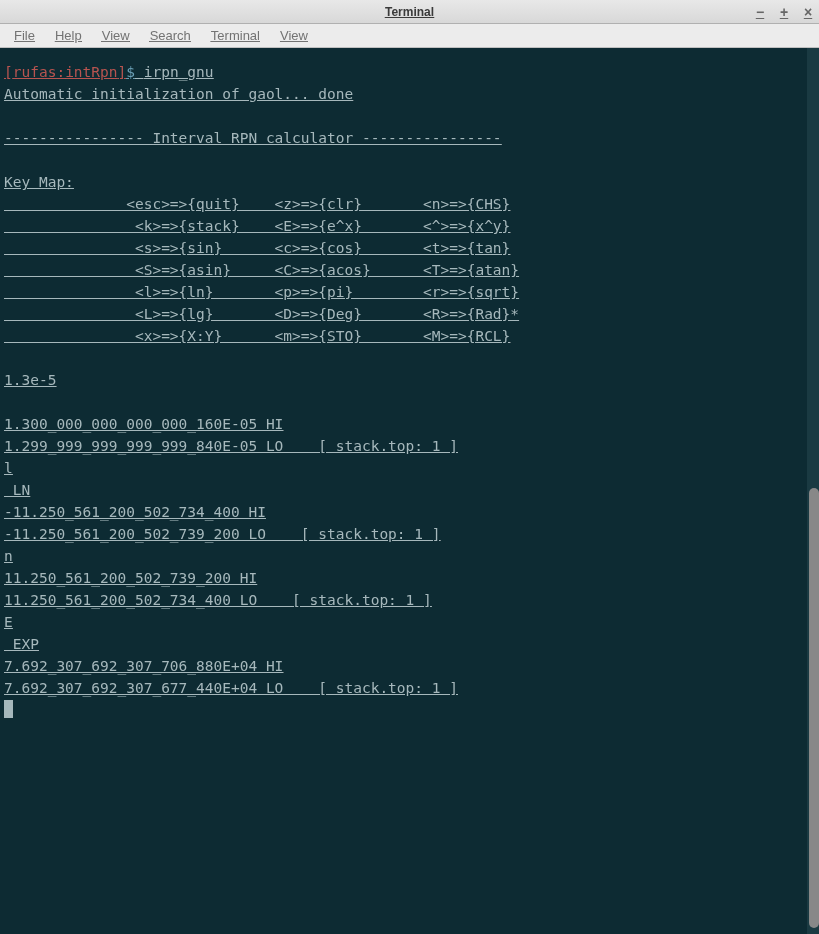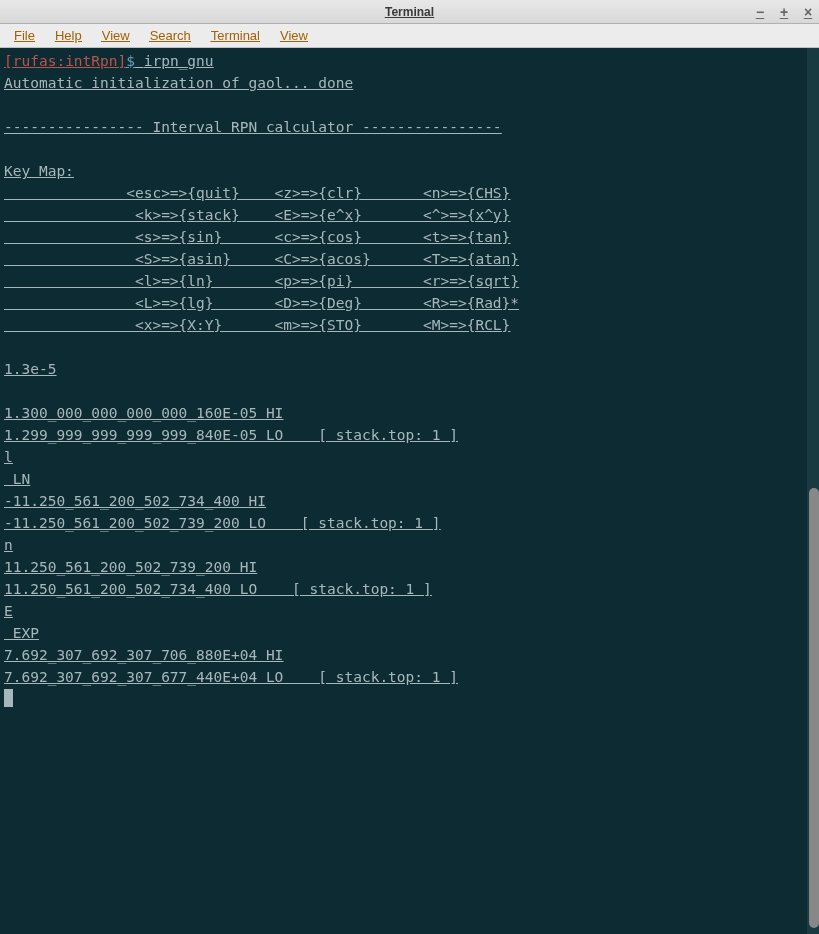--- a/index.html
+++ b/index.html
@@ -48,30 +48,30 @@
       cursor: pointer;
     }
     .menubar {
       height: 24px;
       background: #ececec;
       border-bottom: 1px solid #c0c0c0;
       display: flex;
       align-items: center;
       padding: 0 4px;
       font-size: 13px;
-      color: #a16207;
+      color: #737373;
     }
     .menu-item {
       padding: 2px 10px;
       cursor: pointer;
     }
     .terminal {
       background: #0d2b33;
       height: calc(100% - 48px);
-      padding: 2px 4px;
+      padding: 13px 4px;
       font-family: "DejaVu Sans Mono", "Liberation Mono", monospace;
       font-size: 14.5px;
       line-height: 22px;
       color: #a6b8bc;
       white-space: pre;
       position: relative;
       overflow: hidden;
     }
     .prompt-bracket {
       color: #b85450;

